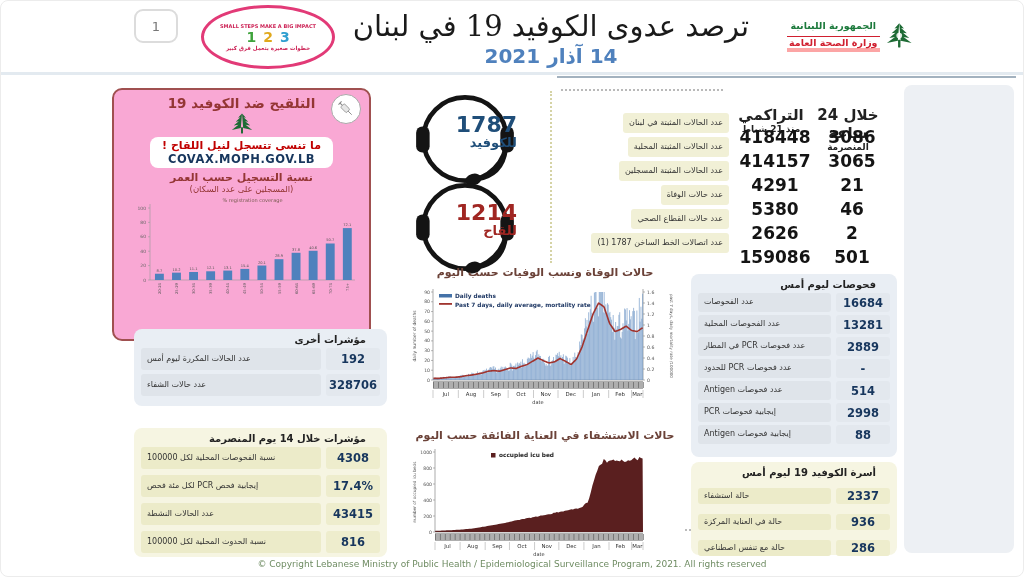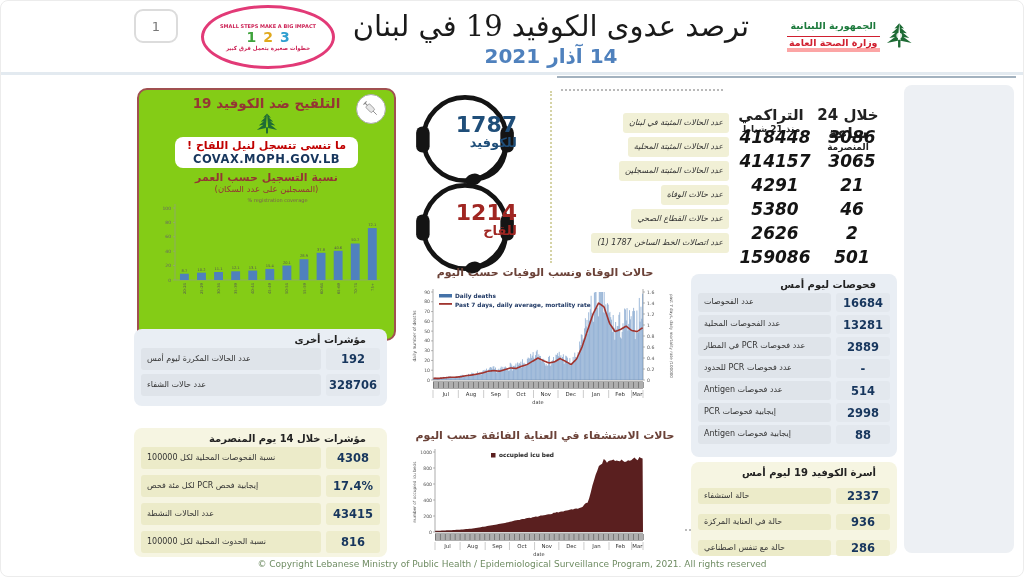--- a/index.html
+++ b/index.html
@@ -30,21 +30,21 @@
   .gray-col{position:absolute;left:903px;top:84px;width:110px;height:468px;background:#edf0f4;border-radius:8px;}
 
   
   .stats-topline{position:absolute;left:556px;top:75px;width:459px;height:2px;background:#a3b2bf;}
   .stats-dots{position:absolute;left:560px;top:88px;width:162px;border-top:2px dotted #b9b9b9;}
   .stats-h{position:absolute;top:79px;text-align:center;font-weight:bold;color:#222;}
   .stats-h .h-l1{font-size:15px;margin-top:26px;}
   .stats-h .h-l2{font-size:9px;}
   .stats-h-cum{left:728px;width:84px;}
   .stats-h-24{left:816px;width:62px;}
-  .stats-rows{position:absolute;left:558px;top:112px;width:330px;font-style:italic;}
+  .stats-rows{position:absolute;left:558px;top:112px;width:330px;}
   .srow{display:flex;gap:4px;margin-bottom:4px;height:20px;}
   .slabel{width:170px;display:flex;justify-content:flex-end;}
   .slabel span{background:#f1f0d6;border-radius:3px;font-size:8px;color:#333;display:flex;align-items:center;
                padding:0 6px;text-align:right;line-height:1.1;}
   .scol{background:#f1f0d6;border-radius:3px;display:flex;align-items:center;justify-content:center;
         font-weight:bold;font-size:17px;color:#141414;margin-top:24px;}
   .scum{width:84px;}
   .sh24{width:62px;}
   .ydots{position:absolute;left:549px;top:90px;height:172px;border-left:2px dotted #d5d3a5;}
 
@@ -77,21 +77,21 @@
   #tests-panel{left:690px;top:273px;width:206px;height:183px;}
   #tests-panel .prow{height:19px;}
   #beds-panel{left:690px;top:461px;width:206px;height:93px;}
   #beds-panel .prow{height:16px;margin-top:10px;}
   #other-panel{left:133px;top:328px;width:253px;height:77px;}
   #other-panel .prow{height:22px;margin-bottom:4px;}
   #fortnight-panel{left:133px;top:427px;width:253px;height:129px;}
   #fortnight-panel .prow{height:22px;margin-bottom:6px;}
 
   
-  .vax{position:absolute;left:136px;top:87px;width:259px;height:253px;background:#84cc16;border:2px solid #a05050;
+  .vax{position:absolute;left:111px;top:87px;width:259px;height:253px;background:#f9a8d4;border:2px solid #a05050;
        border-radius:10px;box-sizing:border-box;padding:5px 8px;display:flex;flex-direction:column;align-items:center;}
   .vax-head{width:100%;position:relative;text-align:center;font-size:13.5px;font-weight:bold;color:#943634;}
   .vax-syringe{position:absolute;right:0;top:-1px;width:28px;height:28px;background:#fff;border:1px solid #aaa;
                border-radius:50%;display:flex;align-items:center;justify-content:center;}
   .vax-cedar{margin-top:2px;}
   .vax-cta{background:#fff;border-radius:8px;padding:2px 12px;text-align:center;margin-top:2px;}
   .cta1{color:#c00000;font-weight:bold;font-size:11px;}
   .cta2{color:#17365d;font-weight:bold;font-size:11.5px;letter-spacing:.5px;}
   .vax-ct{color:#943634;font-weight:bold;font-size:11px;margin-top:3px;}
   .vax-cs{color:#943634;font-size:8.5px;}

